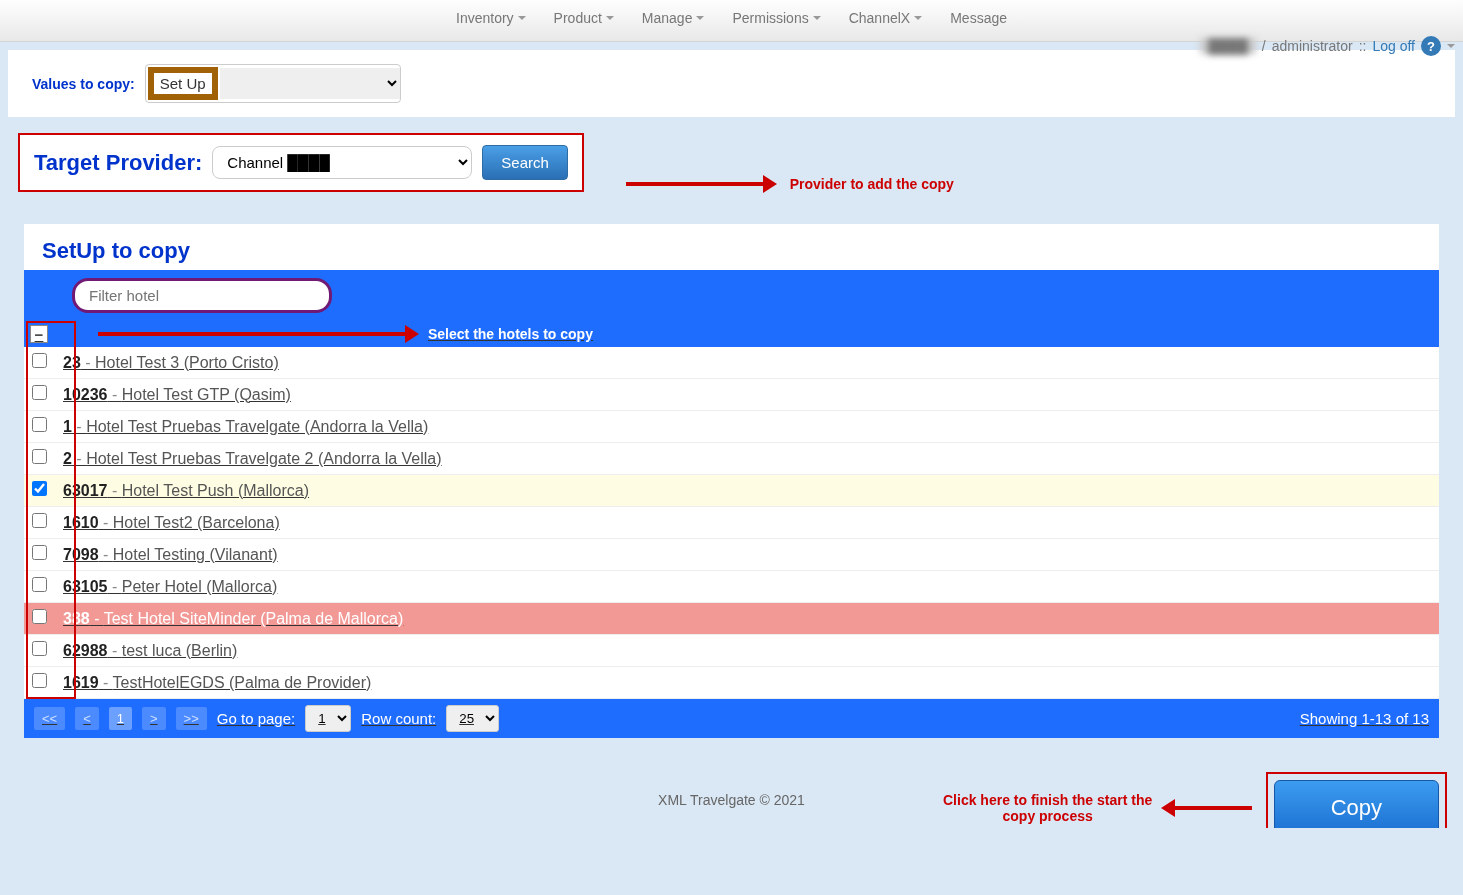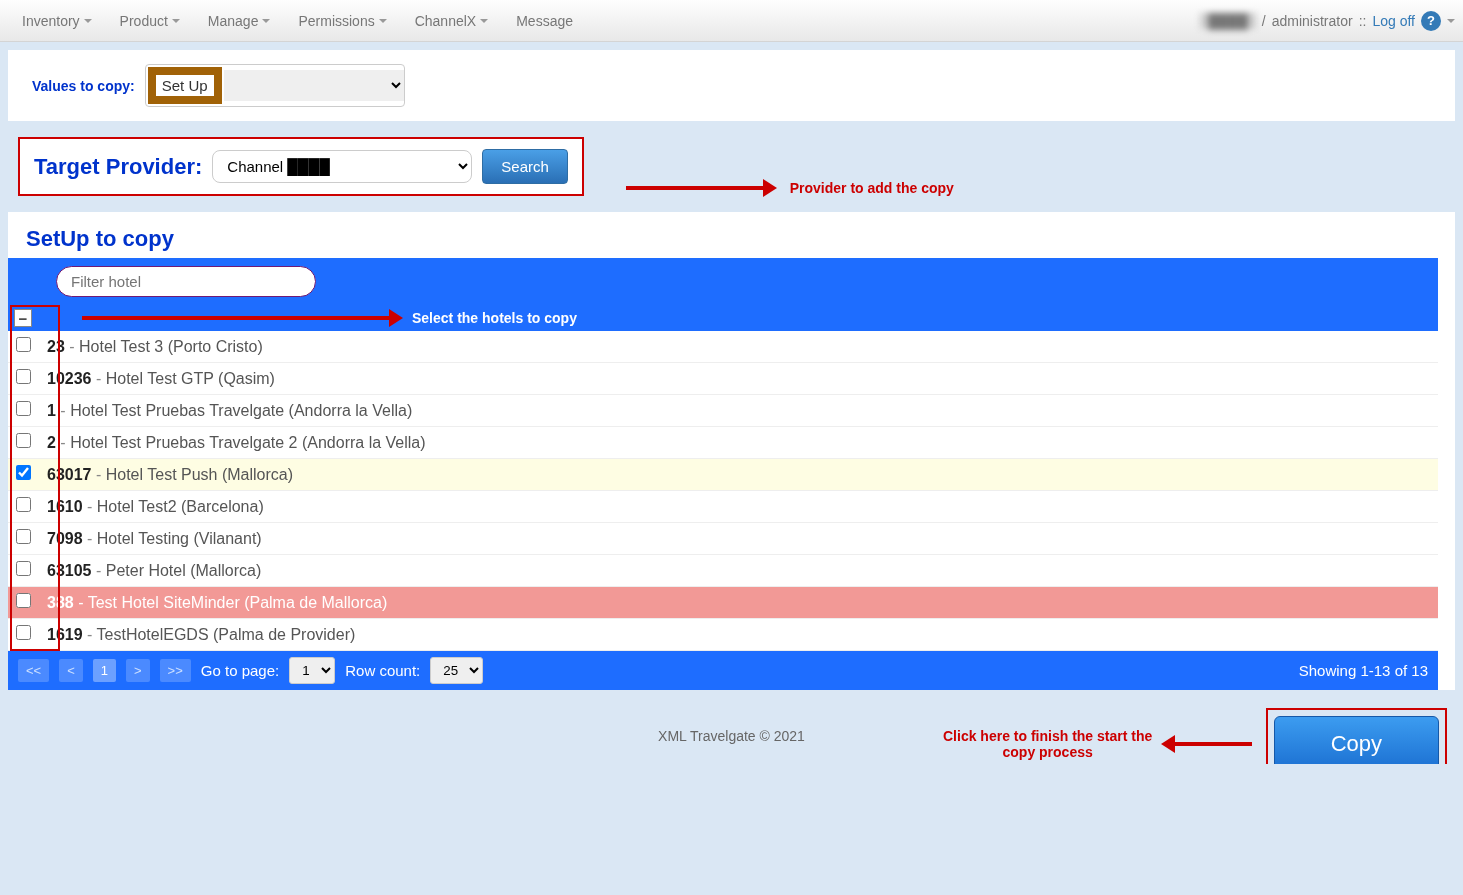--- a/index.html
+++ b/index.html
@@ -1,17 +1,17 @@
 <!DOCTYPE html>
 <html><head>
 <meta charset="utf-8">
 <style>
 * { box-sizing: border-box; margin: 0; padding: 0; }
 body { font-family: "Helvetica Neue", Helvetica, Arial, sans-serif; font-size: 14px; background: #dae7f4; color: #333; }
-.topnav { background: linear-gradient(#fefefe,#e8e8e8); border-bottom: 1px solid #d4d4d4; display: flex; align-items: center; padding: 0 8px; height: 42px; }
+.topnav { background: linear-gradient(#fefefe,#e8e8e8); border-bottom: 1px solid #d4d4d4; display: flex; align-items: center; padding: 0 8px; height: 42px; flex-direction: column; }
 .nav-item { padding: 10px 14px; color: #777; cursor: pointer; display: flex; align-items: center; gap: 4px; }
 .caret { width: 0; height: 0; border-left: 4px solid transparent; border-right: 4px solid transparent; border-top: 4px solid #999; }
 .nav-right { margin-left: auto; display: flex; align-items: center; gap: 6px; color: #777; }
 .nav-right a { color: #337ab7; text-decoration: none; }
 .help-icon { width: 20px; height: 20px; background: #337ab7; color: #fff; border-radius: 50%; display: inline-flex; align-items: center; justify-content: center; font-weight: bold; font-size: 13px; }
 .blur { filter: blur(3px); background: #ccc; padding: 0 8px; }
 
 .section { background: #fff; margin: 8px; padding: 8px 12px; }
 .section-white { background: #fff; margin: 8px; padding: 12px 16px; }
 .heading { color: #0033cc; font-weight: bold; font-size: 14px; display: inline-block; vertical-align: middle; }
@@ -20,23 +20,23 @@
 .btn-primary { background: linear-gradient(#4a9fe6,#2a6fb5); color: #fff; border: 1px solid #2e6da4; padding: 8px 18px; border-radius: 4px; font-size: 15px; cursor: pointer; }
 .btn-copy { background: linear-gradient(#3c9cf0,#1b6fd1); color: #fff; border: 1px solid #1558a8; padding: 14px 56px; border-radius: 6px; font-size: 22px; cursor: pointer; font-weight: normal; }
 
 .redbox { border: 2px solid #c00; }
 .redtext { color: #c00; font-weight: bold; font-size: 14px; }
 .arrow-right { display: inline-block; width: 140px; height: 4px; background: #c00; position: relative; }
 .arrow-right::after { content: ""; position: absolute; right: -11px; top: -7px; border-left: 14px solid #c00; border-top: 9px solid transparent; border-bottom: 9px solid transparent; }
 .arrow-left { display: inline-block; width: 80px; height: 4px; background: #c00; position: relative; }
 .arrow-left::before { content: ""; position: absolute; left: -11px; top: -7px; border-right: 14px solid #c00; border-top: 9px solid transparent; border-bottom: 9px solid transparent; }
 
-.list-panel { margin: 8px; background: #fff; padding: 0 17px 0 0; }
+.list-panel { margin: 24px; background: #fff; padding: 0 0 0 0; text-decoration: underline; }
 .list-header-blue { background: #1e6dff; padding: 8px 48px; }
-.filter-input { border: 1px solid #701a75; border-radius: 16px; padding: 6px 14px; width: 260px; font-size: 15px; }
+.filter-input { border: 3px solid #701a75; border-radius: 16px; padding: 6px 14px; width: 260px; font-size: 15px; }
 .select-row { background: #1e6dff; display: flex; align-items: center; padding: 4px 6px; gap: 20px; }
 .minus-box { width: 18px; height: 18px; background: #fff; border: 1px solid #888; display: flex; align-items: center; justify-content: center; font-weight: bold; color: #444; font-size: 15px; line-height: 1; }
 .hotel-table { width: 100%; border-collapse: collapse; }
 .hotel-row { border-bottom: 1px solid #eee; }
 .hotel-row td { padding: 6px 8px; font-size: 16px; }
 .hotel-row td.chk { width: 30px; text-align: center; }
 .hotel-row.sel { background: #fefde3; }
 .hotel-row.red { background: #f29996; color: #fff; }
 .hotel-row.red .hid, .hotel-row.red .dash, .hotel-row.red .hname { color: #fff; }
 .hid { font-weight: bold; color: #222; }
@@ -51,21 +51,21 @@
 .pager-right { margin-left: auto; }
 
 .footer-row { display: flex; align-items: center; justify-content: center; padding: 30px 0 20px; position: relative; }
 .footer-text { color: #666; }
 .copy-wrap { position: absolute; right: 16px; top: 10px; display: flex; align-items: center; gap: 14px; }
 .copy-note { text-align: center; max-width: 220px; }
 
 .checkbox-column-outline { position: absolute; border: 2px solid #c00; pointer-events: none; }
 .provider-section { position: relative; }
 .values-select-wrap { display: inline-flex; align-items: center; border: 1px solid #ccc; border-radius: 4px; overflow: hidden; }
-.values-select-wrap .boxed-label { border: 8px solid #a16207; padding: 2px 6px; margin: 2px; font-size: 15px; }
+.values-select-wrap .boxed-label { border: 6px solid #a16207; padding: 2px 6px; margin: 2px; font-size: 15px; }
 .values-select-wrap select { border: none; padding: 6px 24px 6px 6px; font-size: 15px; appearance: auto; min-width: 180px; }
 </style>
 </head>
 <body>
 
 
 
 
 <div class="topnav">
   <div id="nav-items" style="display: flex;">
@@ -178,20 +178,24 @@
             <td class="chk"><input type="checkbox" style=""></td>
             <td><span class="hid">7098</span><span class="dash"> - </span><span class="hname">Hotel Testing (Vilanant)</span></td>
           </tr>
           <tr class="hotel-row ">
             <td class="chk"><input type="checkbox" style=""></td>
             <td><span class="hid">63105</span><span class="dash"> - </span><span class="hname">Peter Hotel (Mallorca)</span></td>
           </tr>
           <tr class="hotel-row red">
             <td class="chk"><input type="checkbox" style=""></td>
             <td><span class="hid">388</span><span class="dash"> - </span><span class="hname">Test Hotel SiteMinder (Palma de Mallorca)</span></td>
+          </tr>
+          <tr class="hotel-row ">
+            <td class="chk"><input type="checkbox" style=""></td>
+            <td><span class="hid">62988</span><span class="dash"> - </span><span class="hname">test luca (Berlin)</span></td>
           </tr>
           <tr class="hotel-row ">
             <td class="chk"><input type="checkbox" style=""></td>
             <td><span class="hid">1619</span><span class="dash"> - </span><span class="hname">TestHotelEGDS (Palma de Provider)</span></td>
           </tr>
         </tbody>
     </table>
   </div>
 
   <div class="pager">

